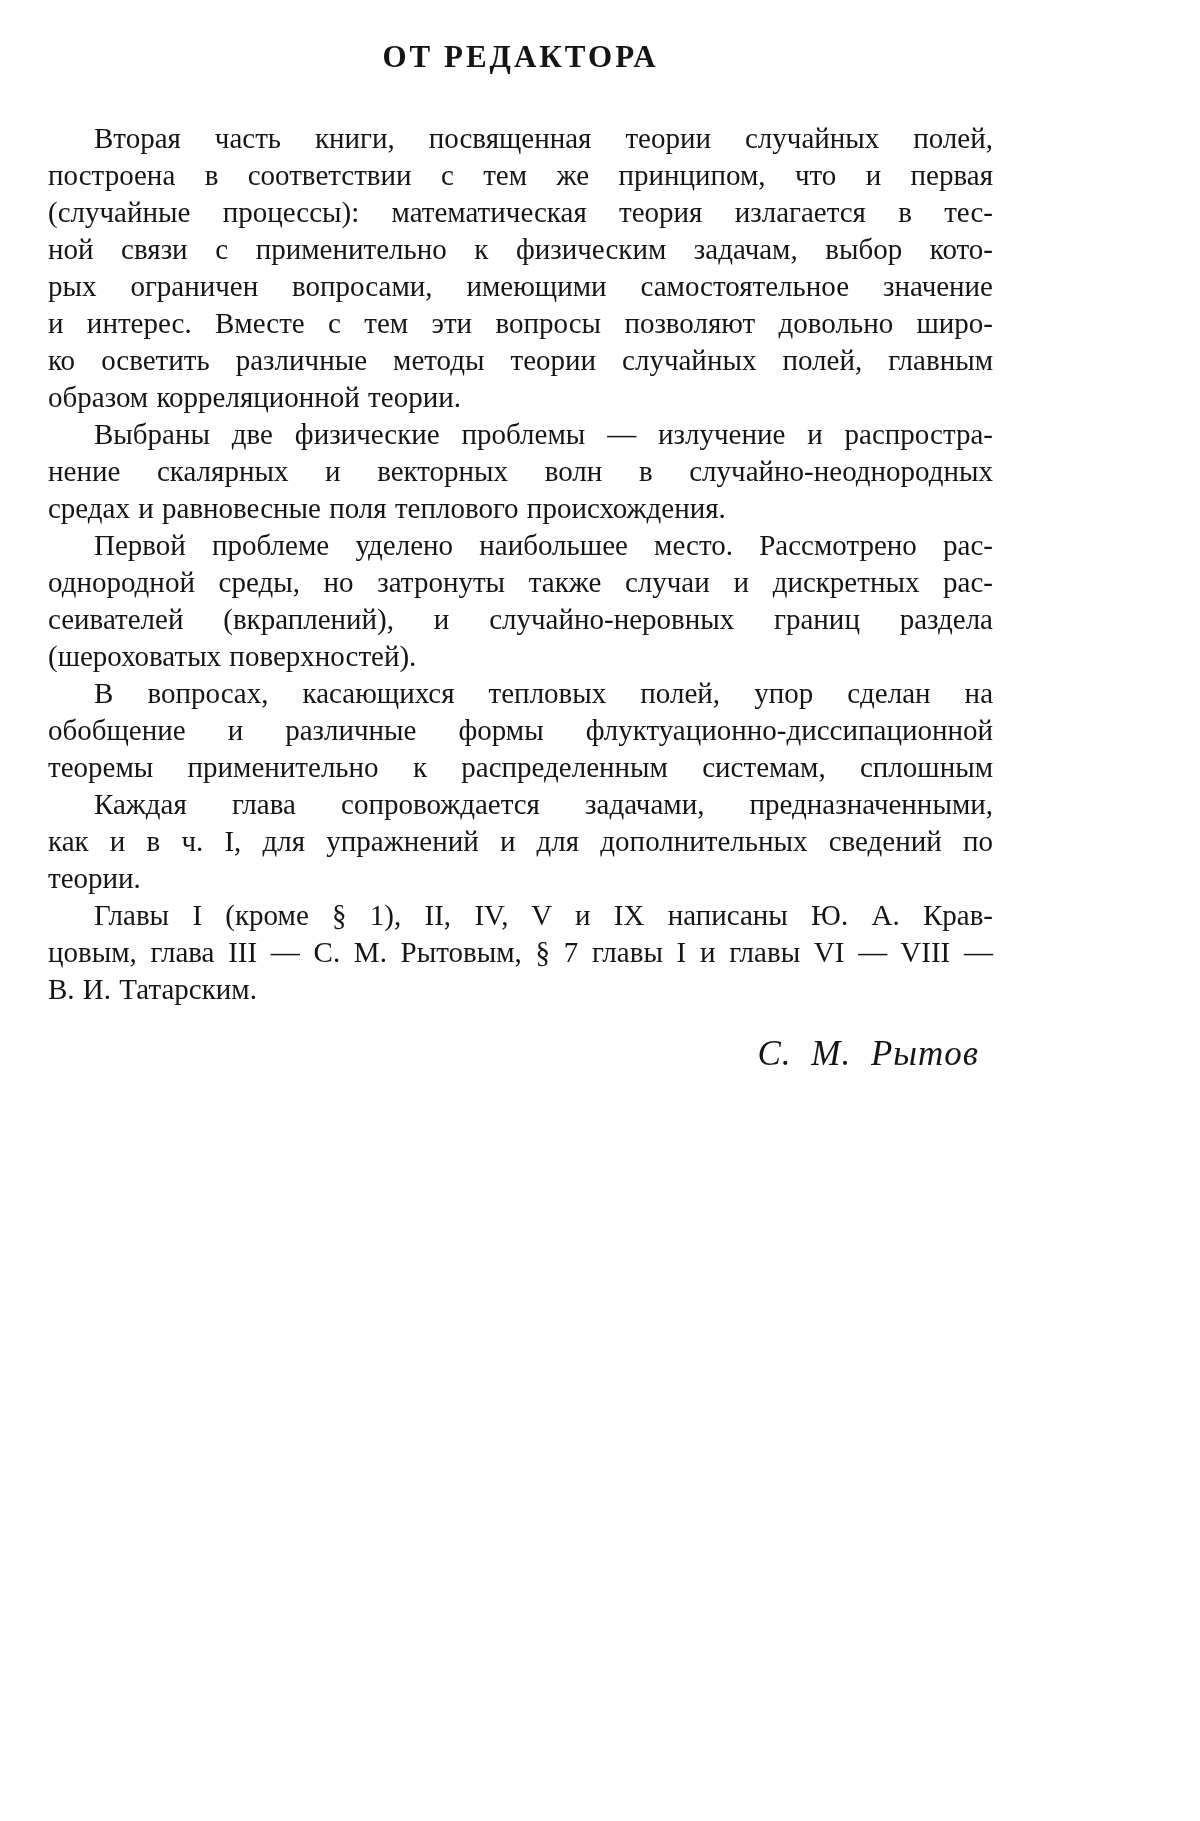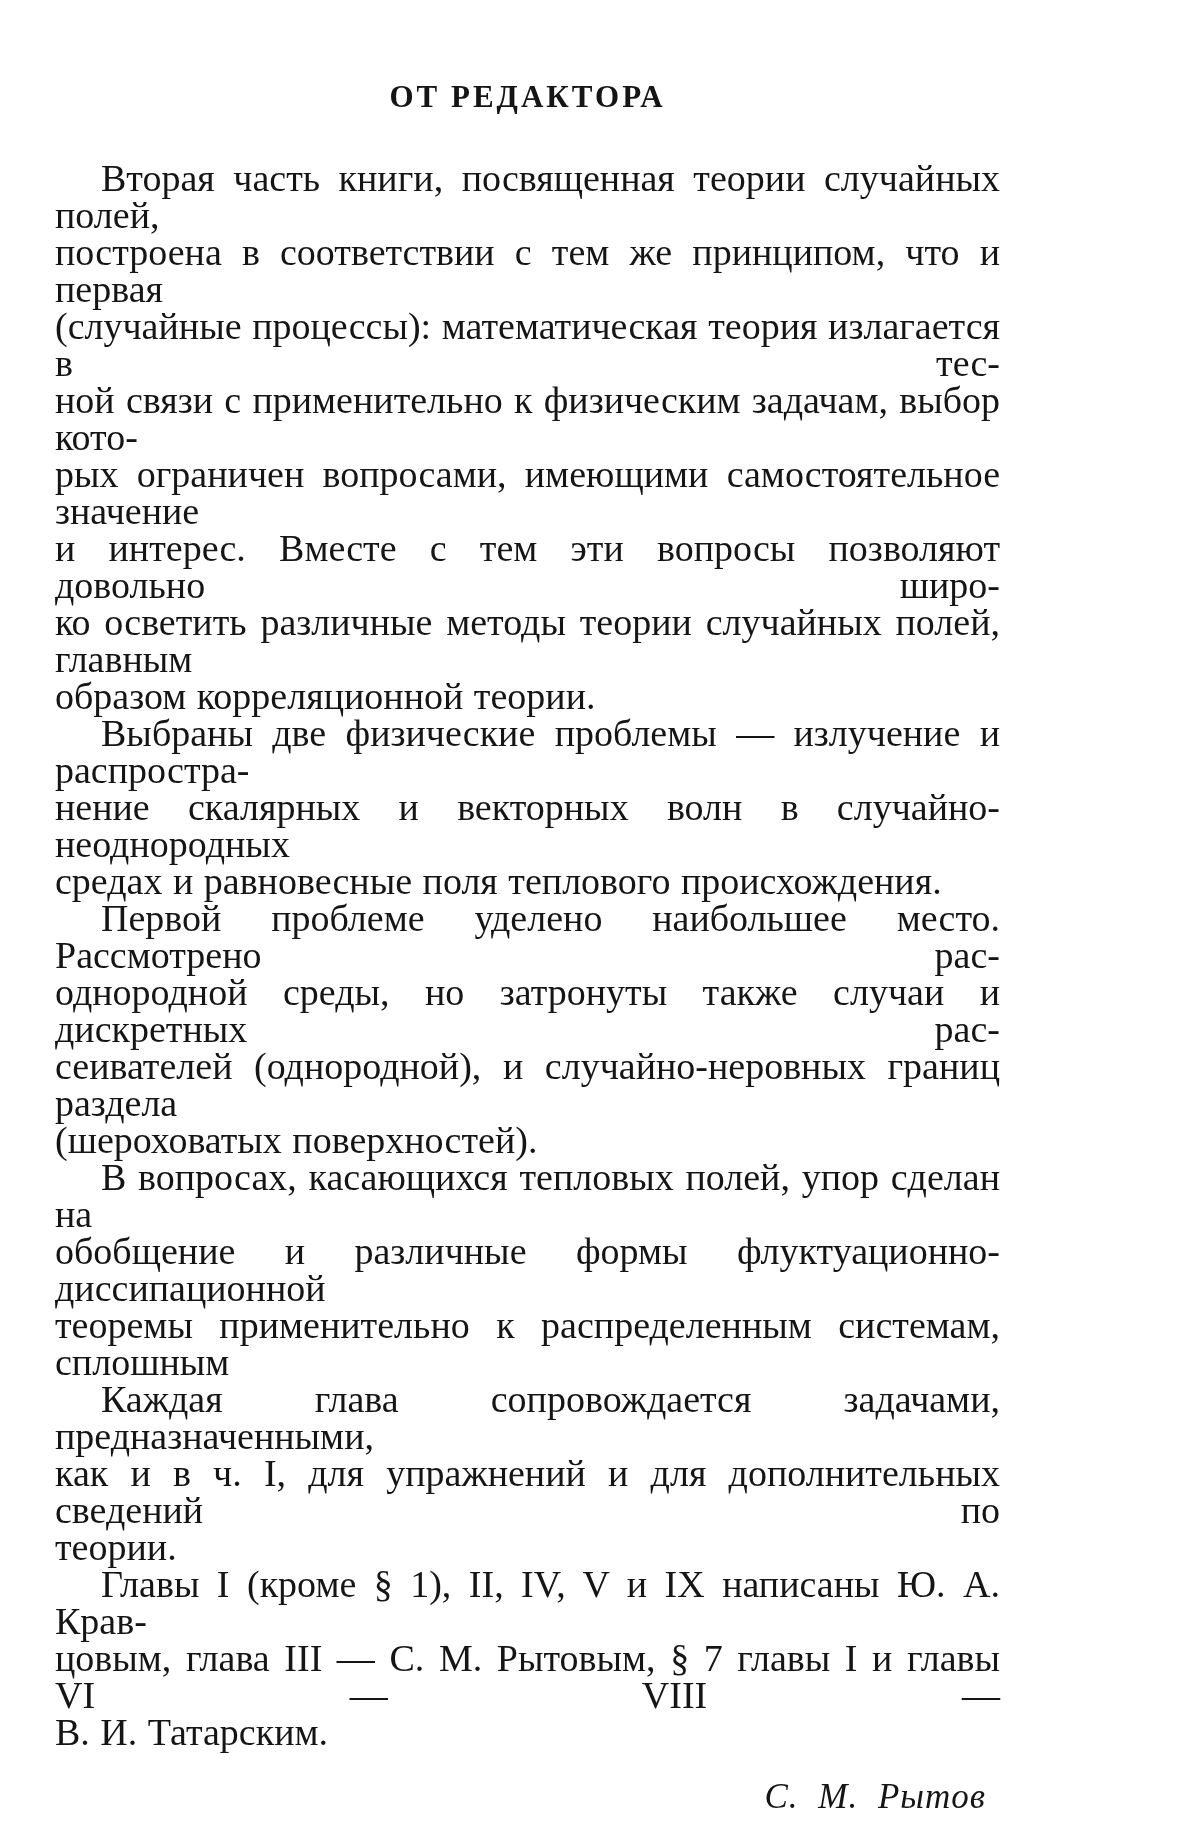--- a/index.html
+++ b/index.html
@@ -10,35 +10,34 @@
   body {
     width: 1200px;
     height: 1821px;
     position: relative;
     font-family: "Liberation Serif", "DejaVu Serif", serif;
     color: #151515;
     overflow: hidden;
   }
   .page {
     position: absolute;
-    left: 55px;
+    left: 48px;
     top: 40px;
     width: 945px;
-    margin-top: 40px;
   }
   .page-title {
     margin: 0 0 46px 0;
     text-align: center;
     font-size: 31px;
     font-weight: bold;
     letter-spacing: 3px;
     line-height: 34px;
   }
   .preface-body {
-    font-size: 38px;
+    font-size: 29px;
     line-height: 37px;
   }
   .para {
     margin: 0;
     padding: 0;
   }
   .line {
     display: block;
     white-space: normal;
     text-align: justify;
@@ -79,21 +78,21 @@
         <span class="line last">образом корреляционной теории.</span>
       </p>
       <p class="para">
         <span class="line first">Выбраны две физические проблемы — излучение и распростра-</span>
         <span class="line">нение скалярных и векторных волн в случайно-неоднородных</span>
         <span class="line last">средах и равновесные поля теплового происхождения.</span>
       </p>
       <p class="para">
         <span class="line first">Первой проблеме уделено наибольшее место. Рассмотрено рас-</span>
         <span class="line">однородной среды, но затронуты также случаи и дискретных рас-</span>
-        <span class="line">сеивателей (однородной), и случайно-неровных границ раздела</span>
+        <span class="line">сеивателей (вкраплений), и случайно-неровных границ раздела</span>
         <span class="line last">(шероховатых поверхностей).</span>
       </p>
       <p class="para">
         <span class="line first">В вопросах, касающихся тепловых полей, упор сделан на</span>
         <span class="line">обобщение и различные формы флуктуационно-диссипационной</span>
         <span class="line">теоремы применительно к распределенным системам, сплошным</span>
       </p>
       <p class="para">
         <span class="line first">Каждая глава сопровождается задачами, предназначенными,</span>
         <span class="line">как и в ч. I, для упражнений и для дополнительных сведений по</span>

